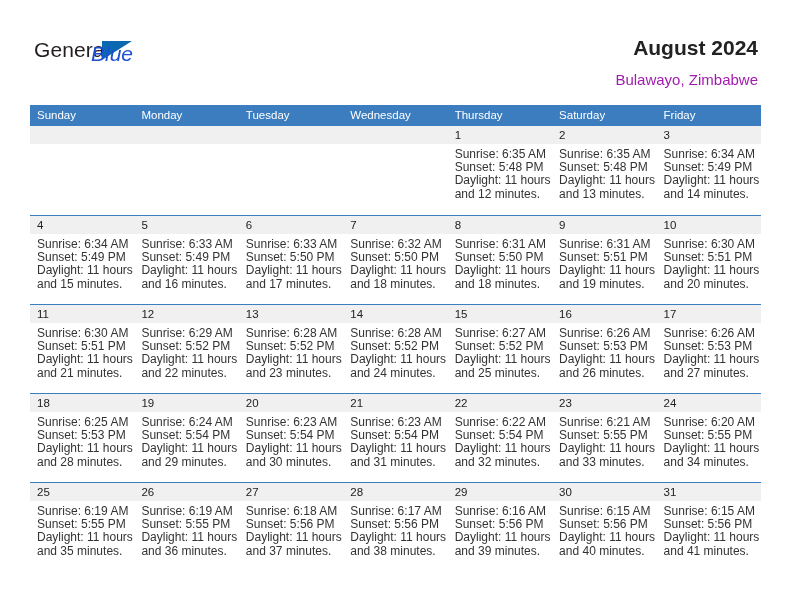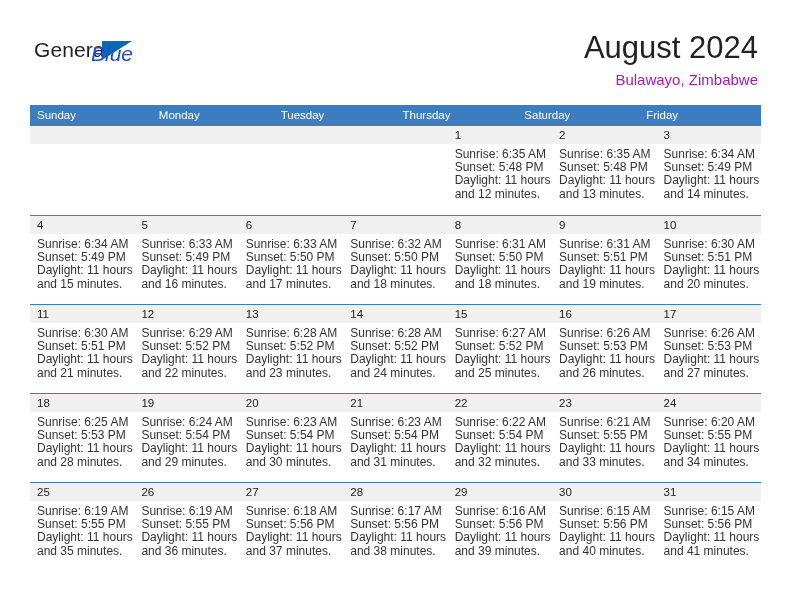--- a/index.html
+++ b/index.html
@@ -62,24 +62,24 @@
     font-family: "Liberation Sans", sans-serif;
     font-style: italic;
   }
   .title-block {
     position: absolute;
     right: 34px;
     top: 30px;
     text-align: right;
   }
   .month-title {
-    font-size: 31px;
+    font-size: 21px;
     color: #222222;
     line-height: 36px;
-    font-weight: normal;
+    font-weight: bold;
     white-space: nowrap;
   }
   .location-title {
     font-size: 15px;
     color: #a21caf;
     line-height: 20px;
     margin-top: 4px;
     white-space: nowrap;
   }
 
@@ -156,20 +156,21 @@
       <div class="location-title">Bulawayo, Zimbabwe</div>
     </div>
 
   </div>
 
   <div class="calendar">
     <div class="cal-head" id="weekday-row">
         <div class="hcell">Sunday</div>
         <div class="hcell">Monday</div>
         <div class="hcell">Tuesday</div>
+        <div class="hcell">Wednesday</div>
         <div class="hcell">Thursday</div>
         <div class="hcell">Saturday</div>
         <div class="hcell">Friday</div>
       </div>
     <div id="weeks-container">
         <div class="cal-row first">
           <div class="cal-cell empty">
             <div class="day-band"></div>
           </div>
           <div class="cal-cell empty">

